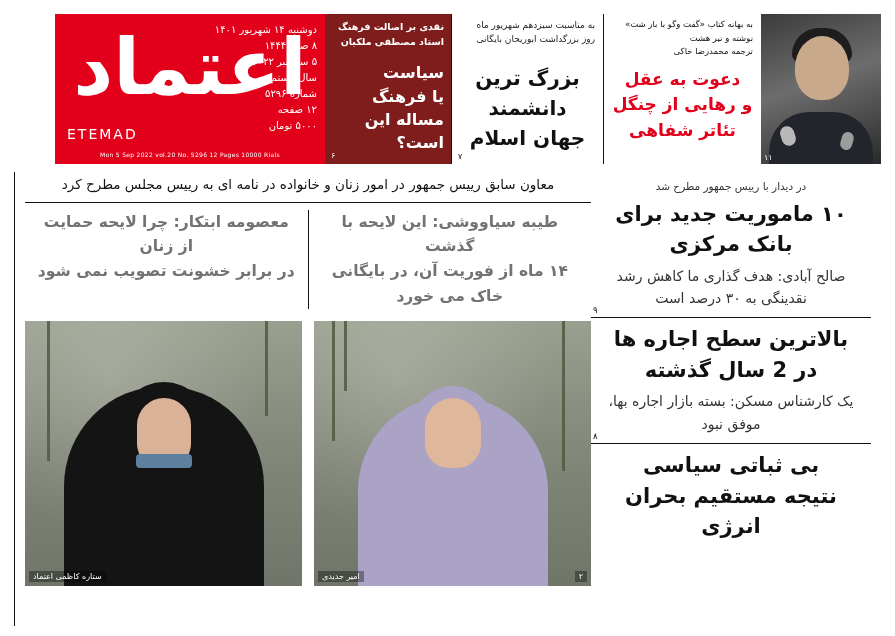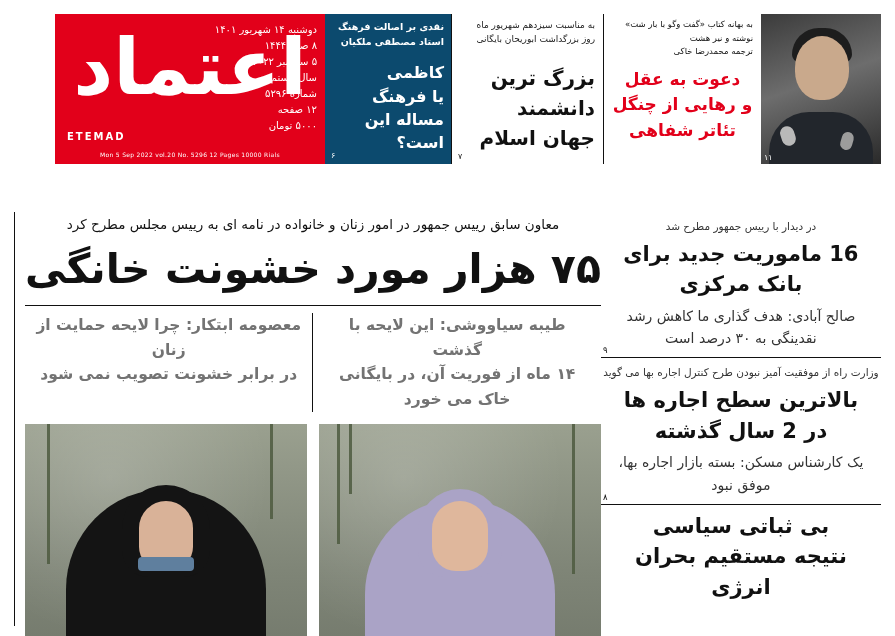--- a/index.html
+++ b/index.html
@@ -49,23 +49,23 @@
     line-height: 0.95;
     letter-spacing: -2px;
     color: #ffffff;
     white-space: nowrap;
     overflow: hidden;
   }
   .logo-latin {
     position: absolute;
     bottom: 22px;
     left: 12px;
-    font-size: 10px;
+    font-size: 14px;
     letter-spacing: 2px;
-    font-weight: bold;
+    font-weight: normal;
   }
   .logo-meta-ar {
     position: absolute;
     top: 8px;
     right: 8px;
     text-align: right;
     font-size: 10px;
     line-height: 1.6;
     direction: rtl;
   }
@@ -86,21 +86,21 @@
     padding: 4px 8px 4px 8px;
     box-sizing: border-box;
     direction: rtl;
     text-align: right;
     position: relative;
   }
   .mh-col:last-child { border-left: none; }
 
   .col-culture {
     width: 126px;
-    background: #0c4a6e;
+    background: #7f1d1d;
     color: #ffffff;
     border-left: none;
     flex: 0 0 auto;
     padding: 6px 7px;
   }
   .col-culture .kicker {
     font-size: 9.5px;
     line-height: 1.55;
     font-weight: bold;
   }
@@ -125,20 +125,21 @@
   .col-science .kicker {
     font-size: 9px;
     line-height: 1.6;
     color: #222;
   }
   .col-science .headline {
     margin-top: 16px;
     font-size: 20px;
     font-weight: bold;
     line-height: 1.5;
+    text-align: center;
   }
   .col-science .pg {
     position: absolute;
     bottom: 3px;
     left: 6px;
     font-size: 8px;
   }
 
   .col-book {
     width: 158px;
@@ -220,21 +221,20 @@
   
   .body-wrap {
     position: absolute;
     top: 172px;
     left: 14px;
     right: 14px;
     bottom: 10px;
     display: flex;
     flex-direction: row-reverse;
     gap: 0;
-    margin-top: 40px;
   }
   .main-col {
     flex: 1 1 auto;
     border-left: 1px solid #111;
     padding-left: 10px;
     box-sizing: border-box;
     direction: rtl;
     text-align: right;
     position: relative;
   }
@@ -452,21 +452,21 @@
 روز بزرگداشت ابوریحان بایگانی</div>
       <div class="headline" style="white-space:pre-line">بزرگ ترین
 دانشمند
 جهان اسلام</div>
       <div class="pg">۷</div>
     </div>
 
     <div class="mh-col col-culture">
       <div class="kicker" style="white-space:pre-line">نقدی بر اصالت فرهنگ
 استاد مصطفی ملکیان</div>
-      <div class="headline" style="white-space:pre-line">کاظمی
+      <div class="headline" style="white-space:pre-line">سیاست
 یا فرهنگ
 مساله این است؟</div>
       <div class="pg">۶</div>
     </div>
 
     <div class="logo-box">
       <div class="logo-meta-ar" style="white-space:pre-line">دوشنبه ۱۴ شهریور ۱۴۰۱
 ۸ صفر ۱۴۴۴
 ۵ سپتامبر ۲۰۲۲
 سال بیستم
@@ -476,21 +476,20 @@
       <div class="logo-word">اعتماد</div>
       <div class="logo-latin">ETEMAD</div>
       <div class="logo-meta-lat">Mon  5 Sep 2022   vol.20   No. 5296   12 Pages   10000  Rials</div>
     </div>
   </div>
 
   <div class="body-wrap">
 
     <div class="main-col">
       <div class="lead-kicker">معاون سابق رییس جمهور در امور زنان و خانواده در نامه ای به رییس مجلس مطرح کرد</div>
-      <div class="lead-headline">۷۵ هزار مورد خشونت خانگی</div>
 
       <div class="sub-row">
         <div class="sub-item">
           <div class="sub-head" style="white-space:pre-line">طیبه سیاووشی: این لایحه با گذشت
 ۱۴ ماه از فوریت آن، در بایگانی خاک می خورد</div>
         </div>
         <div class="sub-item">
           <div class="sub-head" style="white-space:pre-line">معصومه ابتکار: چرا لایحه حمایت از زنان
 در برابر خشونت تصویب نمی شود</div>
         </div>
@@ -519,27 +518,26 @@
           <div class="photo-caption cap-left">ستاره کاظمی  اعتماد</div>
         </div>
       </div>
     </div>
 
     <div class="side-col">
 
 
       <div class="side-block">
         <div class="side-kicker">در دیدار با رییس جمهور مطرح شد</div>
-        <div class="side-head" style="white-space:pre-line">16 ماموریت جدید برای بانک مرکزی</div>
+        <div class="side-head" style="white-space:pre-line">۱۰ ماموریت جدید برای بانک مرکزی</div>
         <div class="side-sub">صالح آبادی: هدف گذاری ما کاهش رشد نقدینگی به ۳۰ درصد است</div>
         <div class="side-pg">۹</div>
       </div>
 
       <div class="side-block">
-        <div class="side-kicker">وزارت راه از موفقیت آمیز نبودن طرح کنترل اجاره بها می گوید</div>
         <div class="side-head" style="white-space:pre-line">بالاترین سطح اجاره ها
 در 2 سال گذشته</div>
         <div class="side-sub">یک کارشناس مسکن: بسته بازار اجاره بها، موفق نبود</div>
         <div class="side-pg">۸</div>
       </div>
 
       <div class="side-block">
         <div class="side-head" style="white-space:pre-line">بی ثباتی سیاسی
 نتیجه مستقیم بحران انرژی</div>
 

